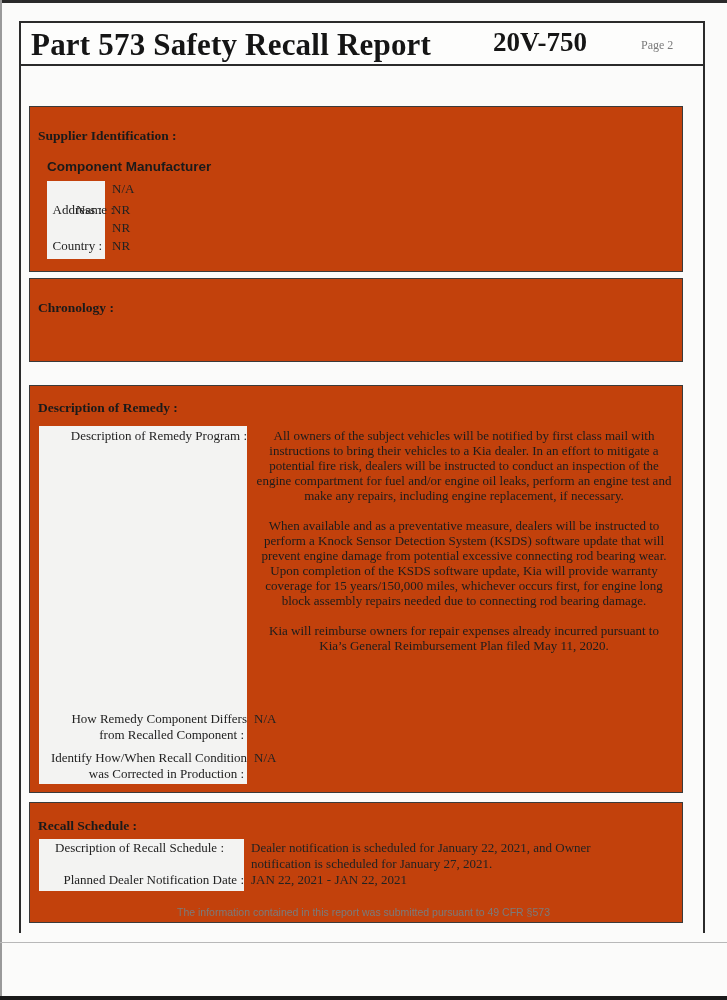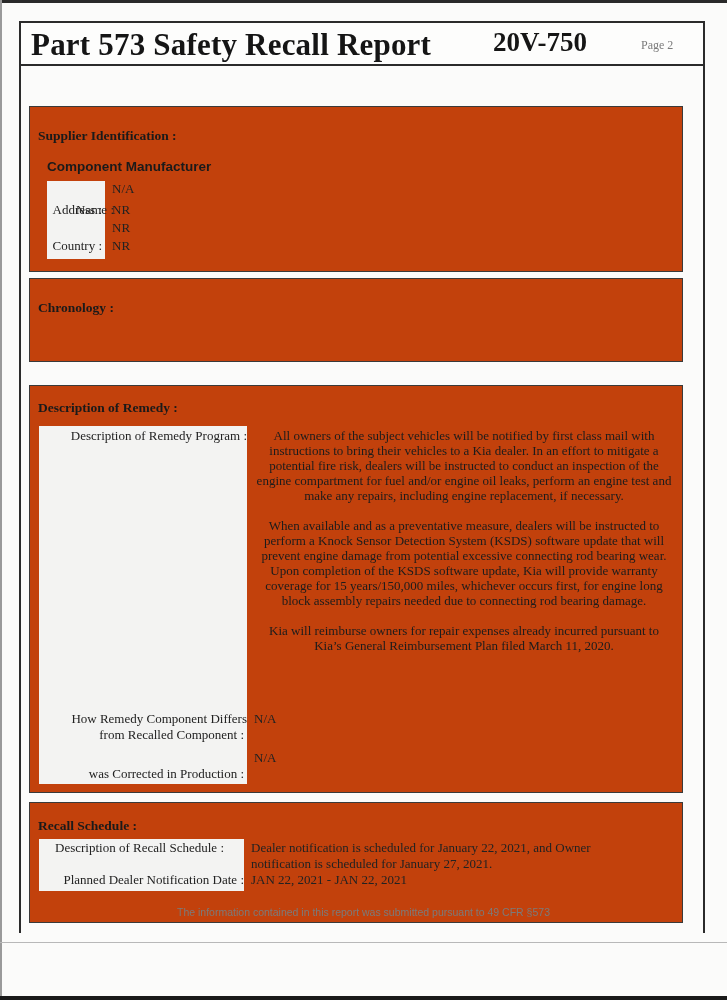--- a/index.html
+++ b/index.html
@@ -102,25 +102,26 @@
   <span class="sec-title" style="top:21px;">Chronology :</span>
 </div>
 
 <div class="box" style="top:385px;height:408px;padding-left:16px;">
   <span class="sec-title" style="top:14px;">Description of Remedy :</span>
   <div class="lbl-col" style="left:9px;top:40px;width:208px;height:358px;"></div>
   <span class="lbl" style="right:435px;top:42px;">Description of Remedy Program :</span>
   <div style="position:absolute;left:224px;top:42px;width:420px;">
     <p class="para">All owners of the subject vehicles will be notified by first class mail with instructions to bring their vehicles to a Kia dealer. In an effort to mitigate a potential fire risk, dealers will be instructed to conduct an inspection of the engine compartment for fuel and/or engine oil leaks, perform an engine test and make any repairs, including engine replacement, if necessary.</p>
     <p class="para" style="margin-top:15px;">When available and as a preventative measure, dealers will be instructed to perform a Knock Sensor Detection System (KSDS) software update that will prevent engine damage from potential excessive connecting rod bearing wear. Upon completion of the KSDS software update, Kia will provide warranty coverage for 15 years/150,000 miles, whichever occurs first, for engine long block assembly repairs needed due to connecting rod bearing damage.</p>
-    <p class="para" style="margin-top:15px;">Kia will reimburse owners for repair expenses already incurred pursuant to Kia’s General Reimbursement Plan filed March 11, 2020.</p>
+    <p class="para" style="margin-top:15px;">Kia will reimburse owners for repair expenses already incurred pursuant to Kia’s General Reimbursement Plan filed May 11, 2020.</p>
   </div>
   <span class="lbl" style="right:435px;top:325px;">How Remedy Component Differs</span>
   <span class="lbl" style="right:438px;top:341px;">from Recalled Component :</span>
   <span class="val" style="left:224px;top:325px;">N/A</span>
+  <span class="lbl" style="right:435px;top:364px;">Identify How/When Recall Condition</span>
   <span class="lbl" style="right:438px;top:380px;">was Corrected in Production :</span>
   <span class="val" style="left:224px;top:364px;">N/A</span>
 </div>
 
 <div class="box" style="top:802px;height:121px;">
   <span class="sec-title" style="top:15px;">Recall Schedule :</span>
   <div class="lbl-col" style="left:9px;top:36px;width:205px;height:52px;"></div>
   <span class="lbl" style="right:458px;top:37px;margin-left:20px;">Description of Recall Schedule :</span>
   <span class="val" style="left:221px;top:37px;width:380px;">Dealer notification is scheduled for January 22, 2021, and Owner notification is scheduled for January 27, 2021.</span>
   <span class="lbl" style="right:438px;top:69px;">Planned Dealer Notification Date :</span>

